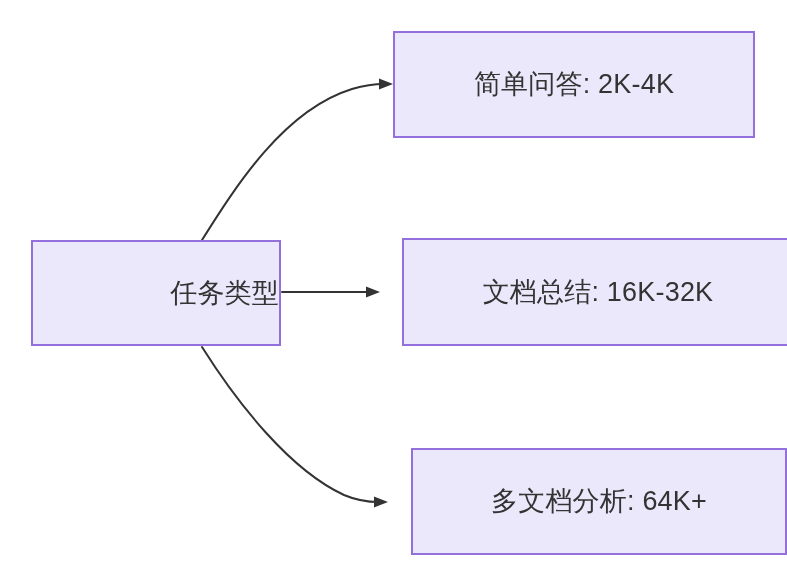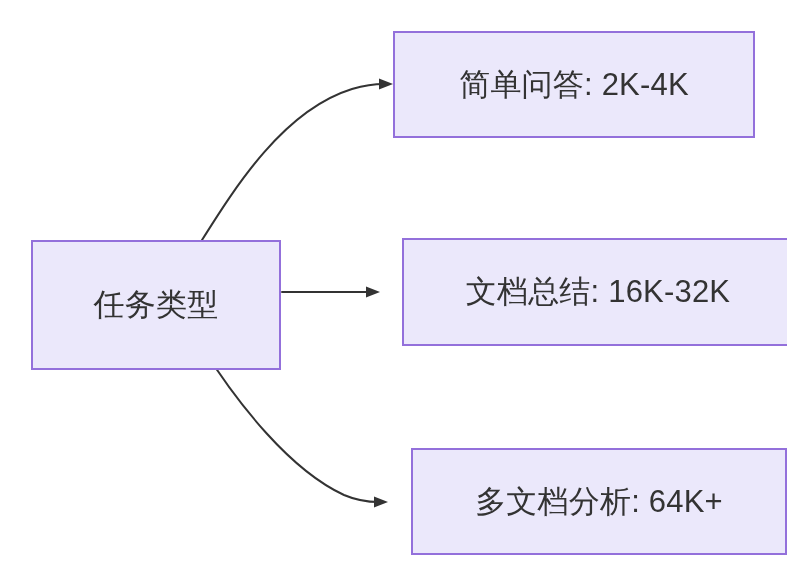--- a/index.html
+++ b/index.html
@@ -44,31 +44,32 @@
     background: #ebe8fb;
     border: 2px solid #9370db;
     border-radius: 0px;
     display: flex;
     align-items: center;
     justify-content: center;
     z-index: 2;
   }
   .node-label {
     color: #333333;
-    font-size: 31px;
+    font-size: 27px;
     line-height: 1.2;
     white-space: nowrap;
     letter-spacing: 0.2px;
     text-align: center;
   }
   #node-root {
     left: 31px;
     top: 240px;
     width: 250px;
-    height: 130px;
+    height: 106px;
+    justify-content: flex-end;
   }
   #node-simple-qa {
     left: 393px;
     top: 31px;
     width: 362px;
     height: 107px;
   }
   #node-doc-summary {
     left: 380px;
     top: 238px;

